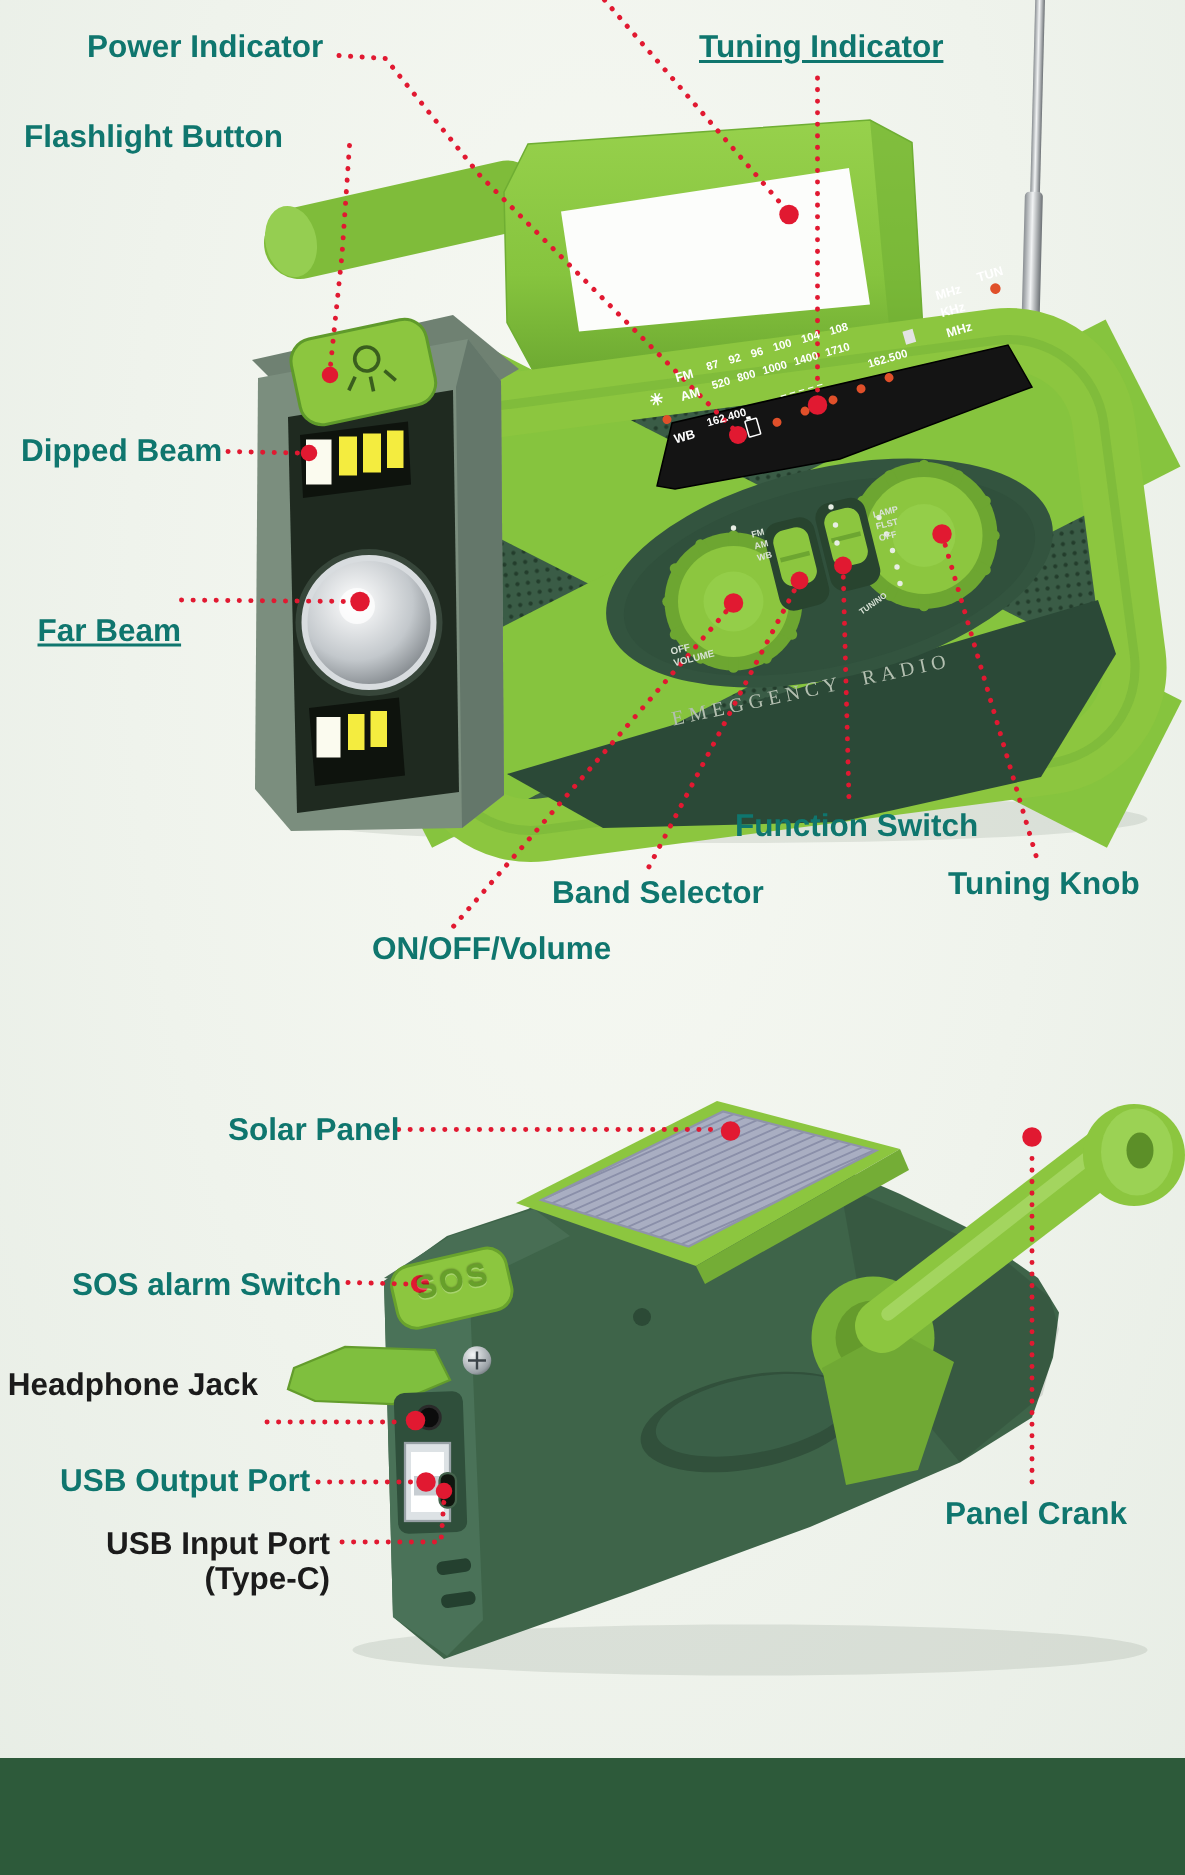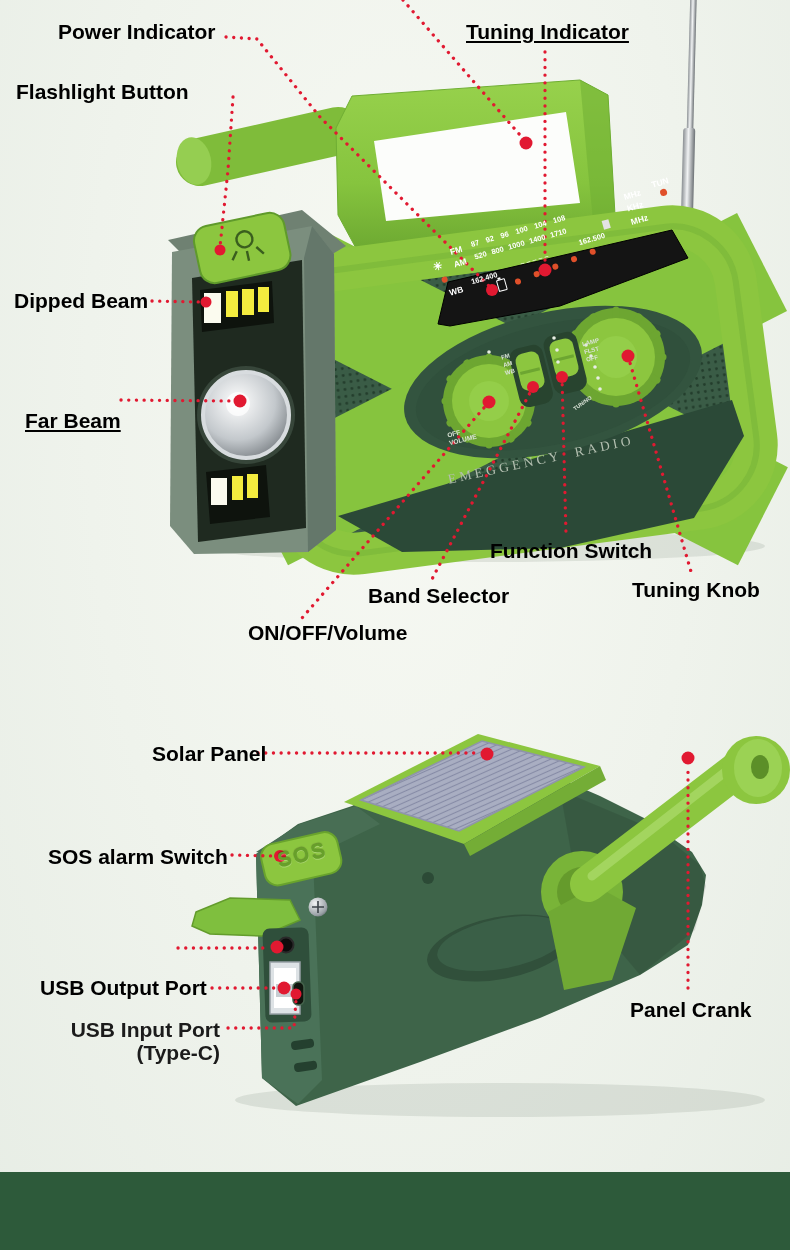--- a/index.html
+++ b/index.html
@@ -2,21 +2,21 @@
 <html><head>
 <meta charset="utf-8">
 <style>
   html,body{margin:0;padding:0;}
   body{
     width:790px;height:1250px;position:relative;overflow:hidden;
     background:radial-gradient(ellipse at 50% 32%, #f7f9f3 0%, #eff3ec 55%, #e7ede5 100%);
     font-family:"Liberation Sans",sans-serif;
   }
   .scene{position:absolute;left:0;top:0;width:790px;height:1250px;}
-  .lbl{position:absolute;font:700 21px "Liberation Sans",sans-serif;color:#000000;white-space:nowrap;line-height:24px;}
+  .lbl{position:absolute;font:700 21px "Liberation Sans",sans-serif;color:#0f766e;white-space:nowrap;line-height:24px;}
   .lbl2{position:absolute;font:700 21px "Liberation Sans",sans-serif;color:#1b1b1b;line-height:23px;text-align:right;}
   .dial-wrap{position:absolute;left:444px;top:238px;width:256px;height:92px;
     transform:rotate(-16deg);transform-origin:0 72px;color:#ffffff;}
   .dial-wrap span{position:absolute;font-weight:700;white-space:nowrap;}
   .d7{font-size:7.5px;} .d8{font-size:8.5px;}
   .reddot{position:absolute;border-radius:50%;background:#e0502a;}
   .whitemark{position:absolute;background:#e3e3e3;}
   .batt{position:absolute;width:7px;height:10px;border:1.4px solid #fff;border-radius:1px;}
   .batt:after{content:"";position:absolute;left:1.2px;top:-3px;width:2.6px;height:2px;background:#fff;}
   .sun{position:absolute;font-size:11px;color:#fff;}
@@ -312,20 +312,21 @@
 <div class="lbl" style="left:14px;top:289px;">Dipped Beam</div>
 <div class="lbl" style="left:25px;top:409px;text-decoration:underline;">Far Beam</div>
 <div class="lbl" style="left:490px;top:539px;">Function Switch</div>
 <div class="lbl" style="left:368px;top:584px;">Band Selector</div>
 <div class="lbl" style="left:632px;top:578px;">Tuning Knob</div>
 <div class="lbl" style="left:248px;top:621px;">ON/OFF/Volume</div>
 
 <div class="lbl" style="left:152px;top:742px;">Solar Panel</div>
 <div class="lbl" style="left:48px;top:845px;">SOS alarm Switch</div>
 <div class="lbl2" style="left:0px;top:912px;width:172px;">
+  <span style="display:block;">Headphone Jack</span>
 </div>
 <div class="lbl" style="left:40px;top:976px;">USB Output Port</div>
 <div class="lbl2" style="left:70px;top:1018px;width:150px;">
   <span style="display:block;">USB Input Port</span>
   <span style="display:block;">(Type-C)</span>
 </div>
 <div class="lbl" style="left:630px;top:998px;">Panel Crank</div>
 
 <div class="dial-wrap">
   <span class="sun" style="left:1px;top:22px;">☀</span>

